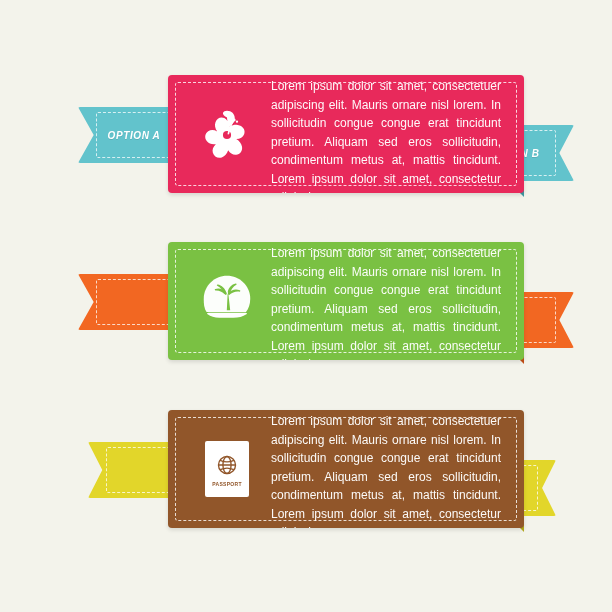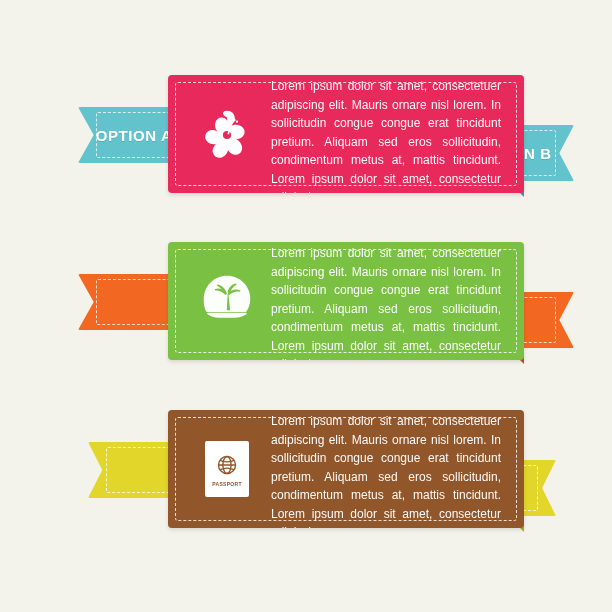--- a/index.html
+++ b/index.html
@@ -44,26 +44,27 @@
     left: 0;
     right: 0;
     bottom: 0;
     box-sizing: border-box;
     border-radius: 2px;
     display: flex;
     align-items: center;
     justify-content: center;
   }
   .ribbon .rib-label {
-    font-size: 15px;
+    font-size: 10px;
     font-weight: bold;
     letter-spacing: 0.6px;
     color: #ffffff;
     white-space: nowrap;
     text-shadow: 0 1px 0 rgba(0,0,0,0.10);
+    font-style: italic;
   }
 
   
   .ribbon.left {
     left: 78px;
     width: 110px;
   }
   .ribbon.left .rib-body {
     clip-path: polygon(0% 0%, 100% 0%, 100% 100%, 0% 100%, 14% 50%);
     border: 1px dashed rgba(255,255,255,0.0);

